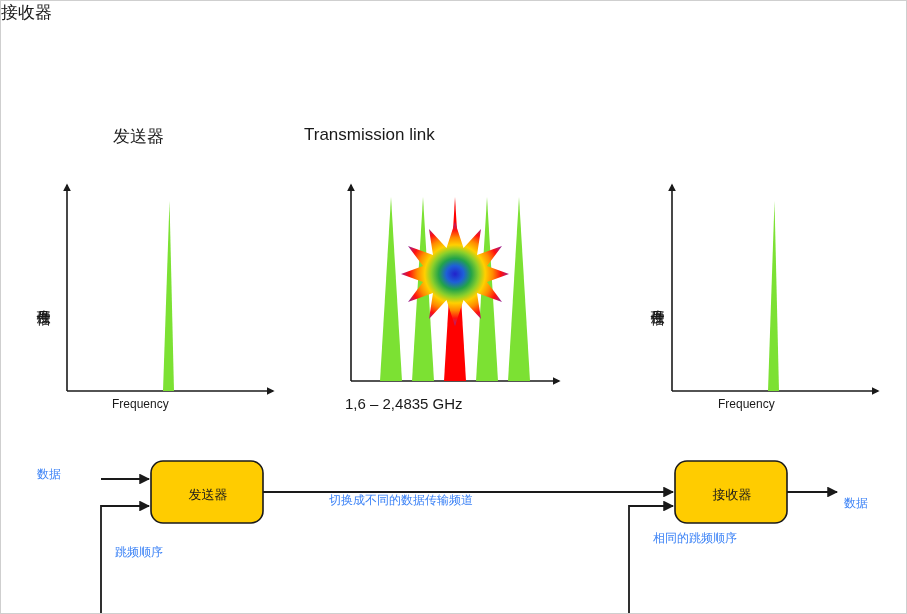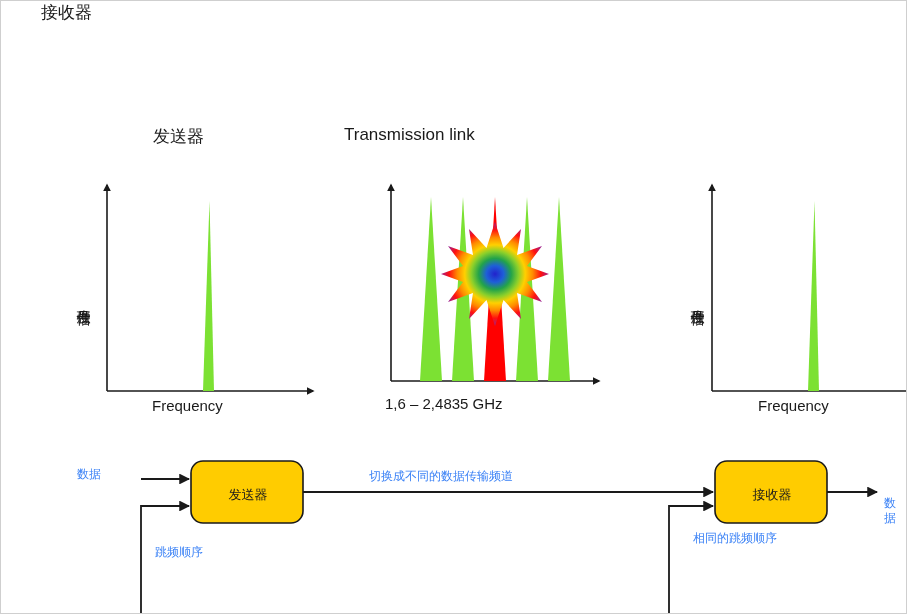--- a/index.html
+++ b/index.html
@@ -11,21 +11,21 @@
   #page {
     position: relative;
     width: 907px;
     height: 614px;
     background: #ffffff;
     border: 1px solid #cfcfcf;
     box-sizing: border-box;
     overflow: hidden;
     font-family: "Liberation Sans", "DejaVu Sans", sans-serif;
   }
-  .abs { position: absolute; padding-left: 40px; }
+  .abs { position: absolute; }
 
   
   #title {
     left: 138px;
     top: 28px;
     font-size: 19px;
     font-weight: bold;
     color: #1a1a1a;
     letter-spacing: 0.2px;
     white-space: nowrap;
@@ -42,21 +42,21 @@
 
   
   .chart { overflow: visible; }
   .chart svg { display: block; overflow: visible; }
 
   #chart-tx   { left: 40px;  top: 178px; width: 240px; height: 225px; }
   #chart-link { left: 340px; top: 178px; width: 225px; height: 225px; }
   #chart-rx   { left: 645px; top: 178px; width: 240px; height: 225px; }
 
   .axis-x-label {
-    font-size: 15px;
+    font-size: 12px;
     color: #1a1a1a;
     white-space: nowrap;
   }
   #xlabel-tx { left: 111px; top: 396px; }
   #xlabel-rx { left: 717px; top: 396px; }
   #xlabel-link { left: 344px; top: 394px; font-size: 15px; }
 
   .axis-y-label {
     font-size: 14px;
     color: #1a1a1a;
@@ -72,21 +72,21 @@
   #blockdiagram { left: 0; top: 430px; width: 907px; height: 184px; }
   #blockdiagram svg { display: block; }
 
   .cjk-note {
     font-size: 12px;
     color: #3b82f6;
     line-height: 1.25;
   }
   #note-data-in   { left: 36px;  top: 466px; }
   #note-hop-tx    { left: 114px; top: 544px; }
-  #note-channel   { left: 328px; top: 469px; font-family: Liberation Mono, monospace; }
+  #note-channel   { left: 328px; top: 492px; }
   #note-hop-rx    { left: 652px; top: 530px; width: 86px; }
   #note-data-out  { left: 843px; top: 495px; }
 
   .box-label {
     font-size: 13px;
     color: #1a1a1a;
     white-space: nowrap;
     text-align: center;
   }
   #label-box-tx { left: 152px; top: 485px; width: 110px; }

